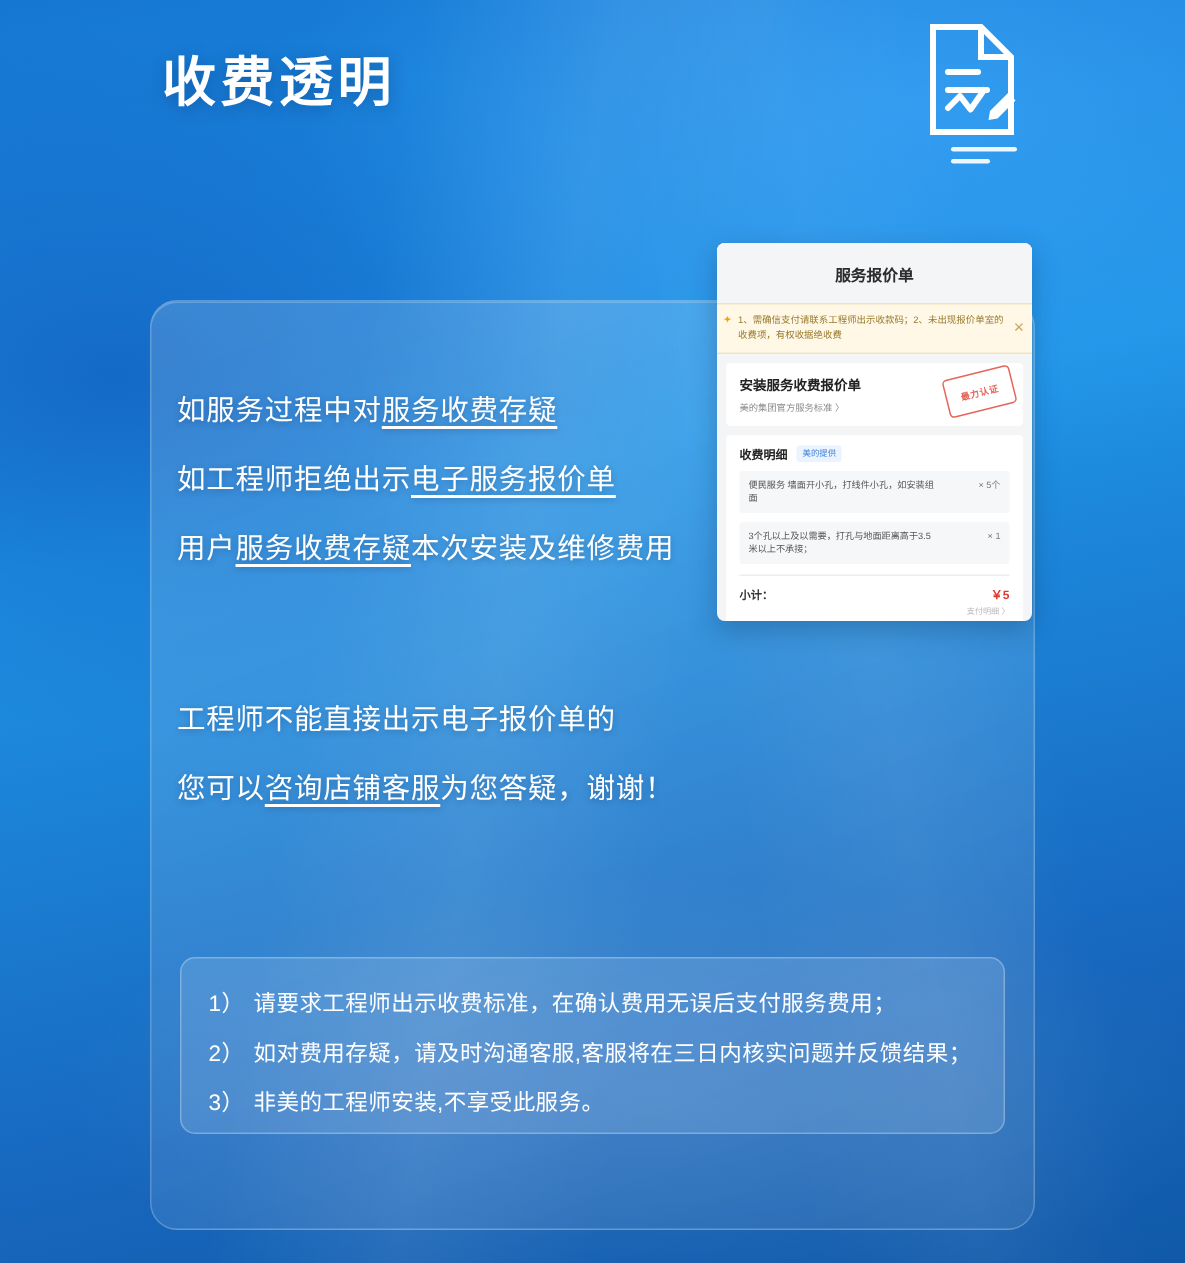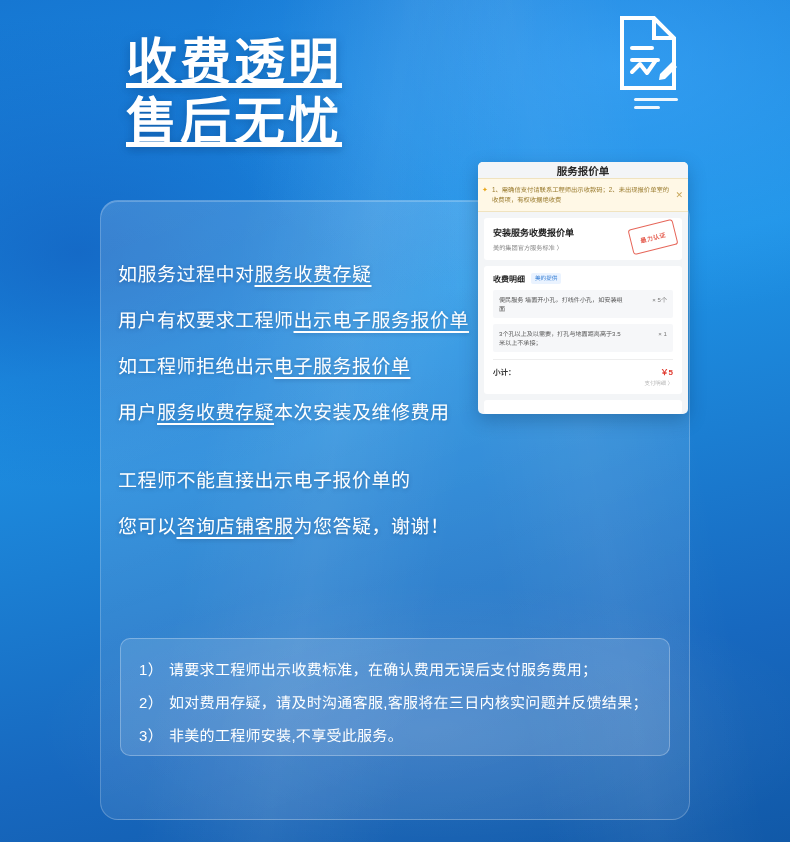--- a/index.html
+++ b/index.html
@@ -31,28 +31,27 @@
     content: "";
     position: absolute; left: -120px; top: 520px;
     width: 1100px; height: 420px;
     background: radial-gradient(ellipse 560px 210px at 50% 50%, rgba(255,255,255,0.10), rgba(255,255,255,0) 70%);
     pointer-events: none;
   }
 
   
   .headline {
     position: absolute;
-    left: 126px; top: 34px;
+    left: 108px; top: 34px;
     color: #ffffff;
     font-weight: bold;
-    font-size: 51px;
+    font-size: 36px;
     line-height: 1.15;
     letter-spacing: 3px;
     text-shadow: 0 2px 10px rgba(6,48,100,0.35);
-    text-decoration: underline;
   }
   .headline div { white-space: nowrap; }
 
   
   .doc-icon {
     position: absolute;
     right: 110px; top: 14px;
     width: 64px; height: 78px;
   }
   .doc-lines {
@@ -118,21 +117,21 @@
     left: 478px; top: 162px;
     width: 210px; height: 252px;
     background: #f3f5f7;
     border-radius: 5px;
     box-shadow: 0 6px 18px rgba(4,38,80,0.28);
     overflow: hidden;
     font-size: 7px;
     color: #333;
   }
   .card-title {
-    height: 16px;
+    height: 40px;
     background: #f3f5f7;
     color: #2b2b2b;
     font-size: 10.5px;
     font-weight: bold;
     display: flex; align-items: center; justify-content: center;
   }
   .card-alert {
     position: relative;
     margin: 0 0 0 0;
     background: #fff8e6;
@@ -197,21 +196,20 @@
     border-radius: 3px; font-size: 8px; font-weight: bold; color: #222;
   }
 </style>
 </head>
 <body>
 
 <div id="poster">
 
   <div class="headline">
     <div>收费透明</div>
-    <div>售后无忧</div>
   </div>
 
   <div class="doc-icon">
     <svg viewBox="0 0 64 78" width="64" height="78" aria-hidden="true">
       <path d="M6 4 h32 l20 20 v50 h-52 z" fill="none" stroke="#ffffff" stroke-width="4"></path>
       <path d="M38 4 v20 h20" fill="none" stroke="#ffffff" stroke-width="4"></path>
       <path d="M16 34 h20" stroke="#ffffff" stroke-width="4" stroke-linecap="round"></path>
       <path d="M16 46 h26" stroke="#ffffff" stroke-width="4" stroke-linecap="round"></path>
       <path d="M16 58 l8 -8 l7 9 l9 -13" fill="none" stroke="#ffffff" stroke-width="4" stroke-linecap="round" stroke-linejoin="round"></path>
       <path d="M44 60 l12 -12 l5 5 l-12 12 l-6 1 z" fill="#ffffff"></path>
@@ -222,23 +220,20 @@
       <i></i>
   </div>
 
   <div class="panel"></div>
 
   <div class="lines-block" id="group-a">
     <div class="ln">
       <span>如服务过程中对</span><span class="u">服务收费存疑</span><span></span>
     </div>
     <div class="ln">
-      <span>用户有权要求工程师</span><span class="u">出示电子服务报价单</span><span></span>
-    </div>
-    <div class="ln">
       <span>如工程师拒绝出示</span><span class="u">电子服务报价单</span><span></span>
     </div>
     <div class="ln">
       <span>用户</span><span class="u">服务收费存疑</span><span>本次安装及维修费用</span>
     </div>
   </div>
 
   <div class="lines-block" id="group-b">
     <div class="ln">
       <span>工程师不能直接出示电子报价单的</span>

